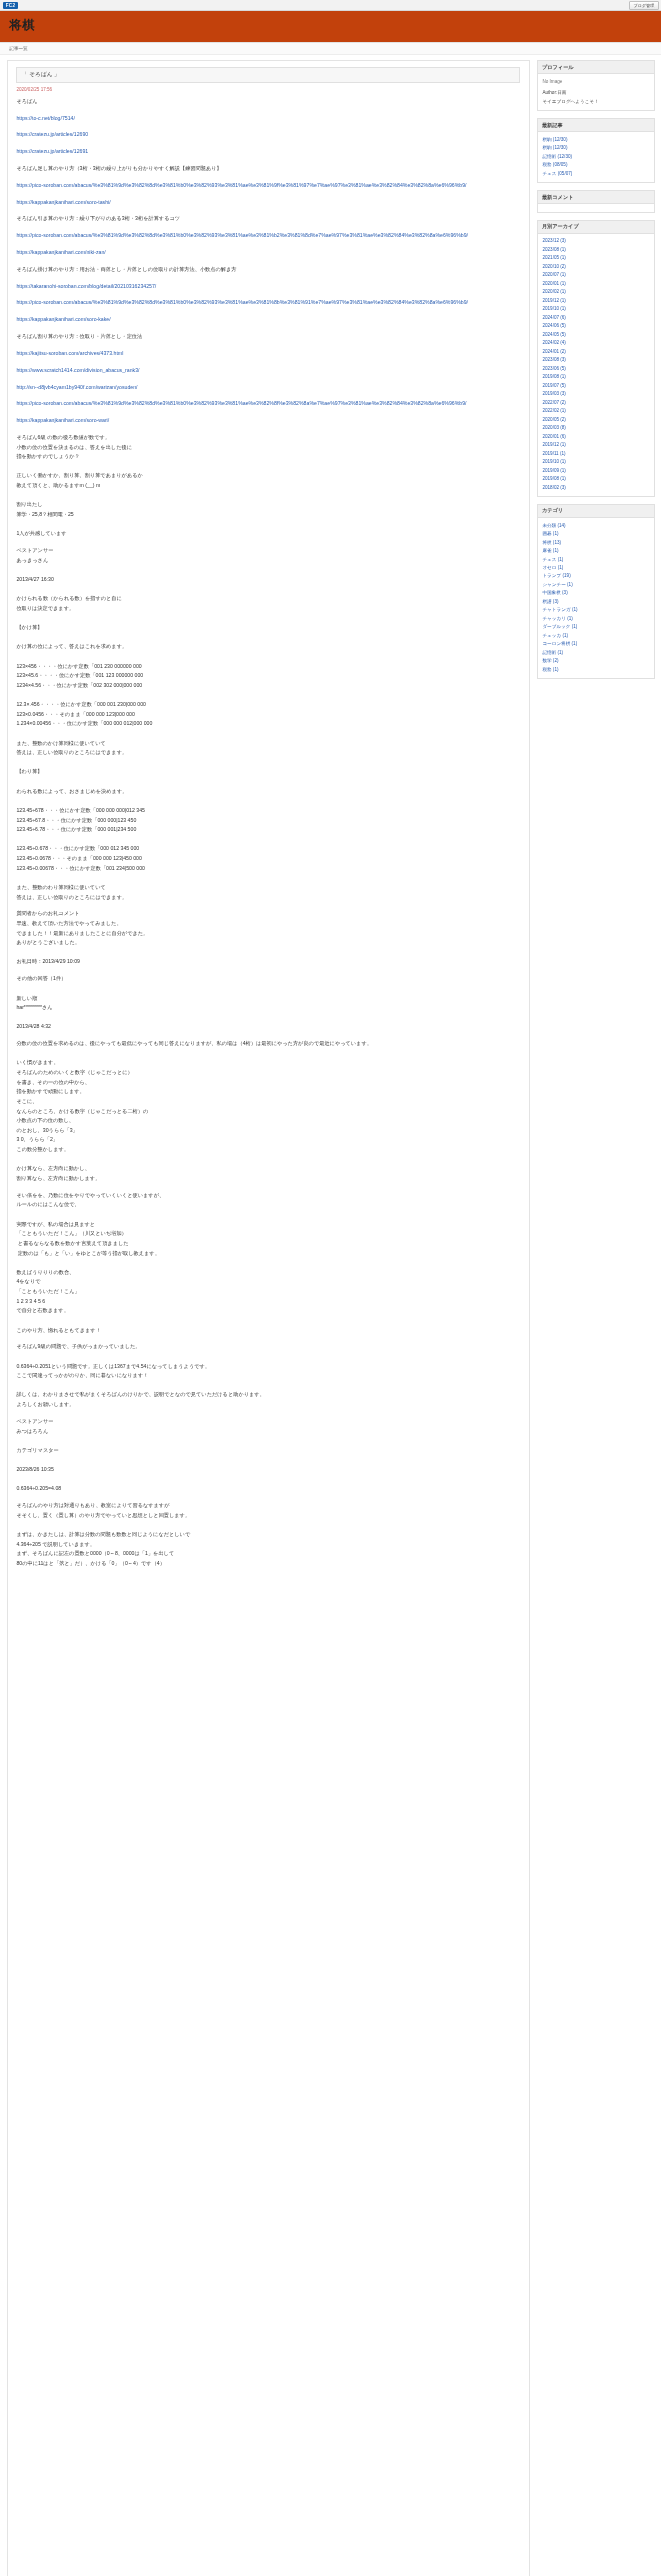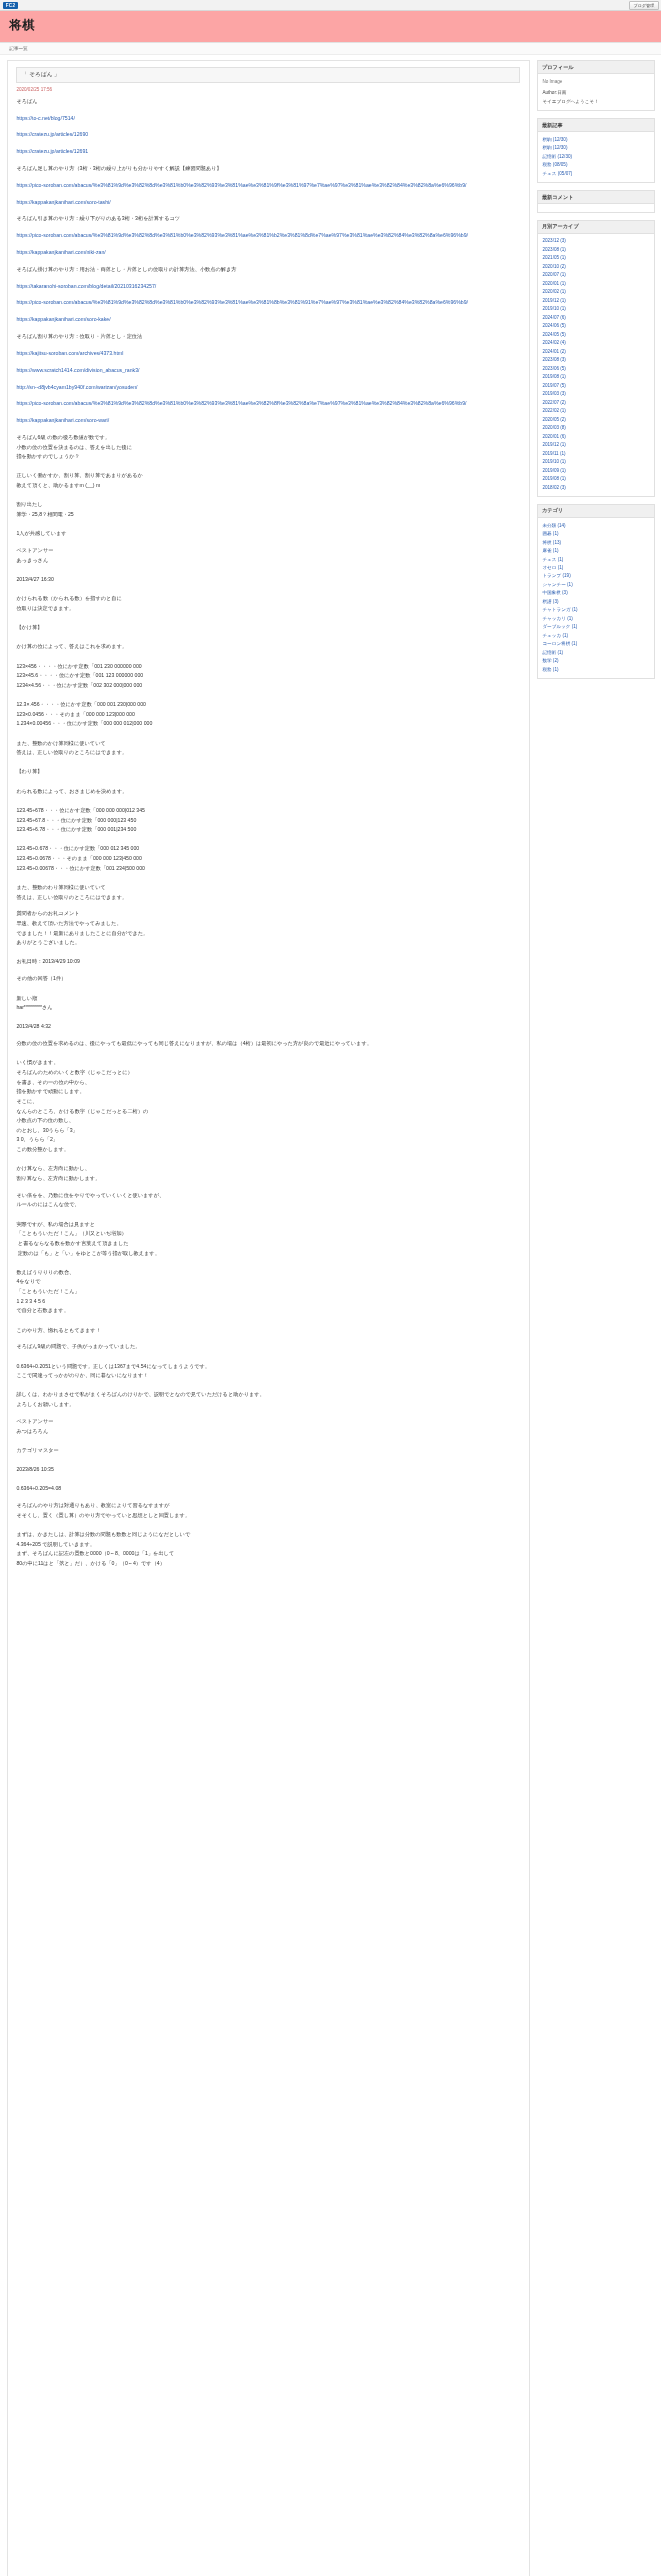--- a/index.html
+++ b/index.html
@@ -35,21 +35,21 @@
     border: 0.5px solid #c0c0c0;
     background: linear-gradient(#ffffff,#eaeaea);
     border-radius: 1px;
     padding: 1px 3.6px;
     font-size: 4.1px;
     color: #444;
   }
   .site-header {
     border-bottom: 0.5px solid #e2e2e2;
     padding: 6.2px 9.3px 7.2px 9.3px;
-    background: #fca5a5;
+    background: #c2410c;
   }
   .site-title {
     font-size: 12.4px;
     font-weight: bold;
     color: #222;
     letter-spacing: 0.5px;
   }
   .subbar {
     padding: 3.1px 9.3px;
     font-size: 4.6px;

